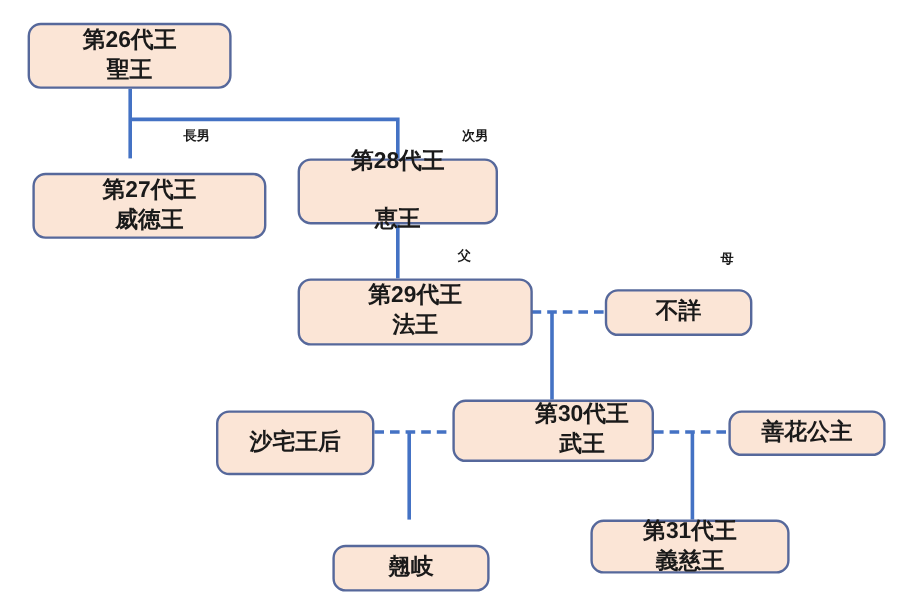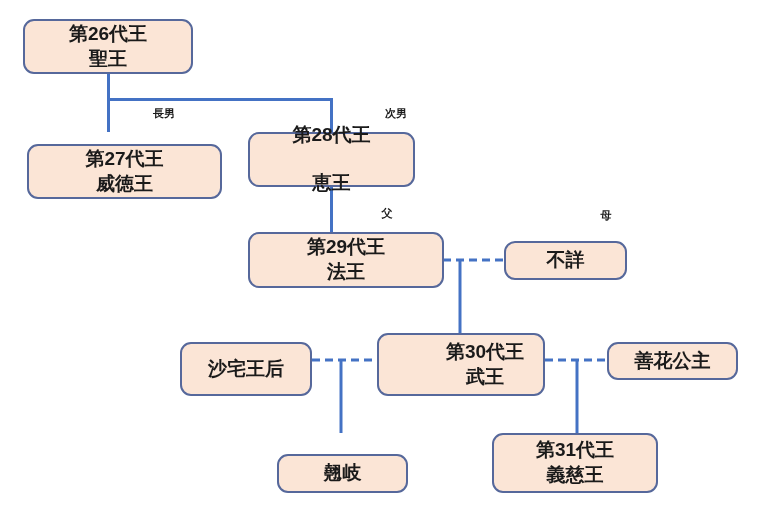--- a/index.html
+++ b/index.html
@@ -32,25 +32,25 @@
     transform:translateX(-50%);
     white-space:nowrap;
     z-index:3;
   }
   
   #n-king26 {left:23px;  top:19px;  width:170px; height:55px;}
   #n-king27 {left:27px;  top:144px; width:195px; height:55px;}
   #n-king28 {left:248px; top:132px; width:167px; height:55px;gap:23px;}
   #n-king29 {left:248px; top:232px; width:196px; height:56px;}
   #n-mother {left:504px; top:241px; width:123px; height:39px;}
-  #n-king30 {left:377px; top:333px; width:168px; height:63px;padding-left:48px;}
+  #n-king30 {left:377px; top:333px; width:168px; height:52px;padding-left:48px;}
   #n-sataek {left:180px; top:342px; width:132px; height:54px;}
   #n-seonhwa{left:607px; top:342px; width:131px; height:38px;}
   #n-gyogi  {left:277px; top:454px; width:131px; height:39px;}
-  #n-king31 {left:492px; top:433px; width:166px; height:60px;}
+  #n-king31 {left:492px; top:433px; width:166px; height:45px;}
   #lbl-eldest {left:164px; top:106px;}
   #lbl-second {left:396px; top:106px;}
   #lbl-father {left:387px; top:206px;}
   #lbl-mother {left:606px; top:208px;}
 </style>
 </head>
 <body>
 
 <div id="canvas">
 

